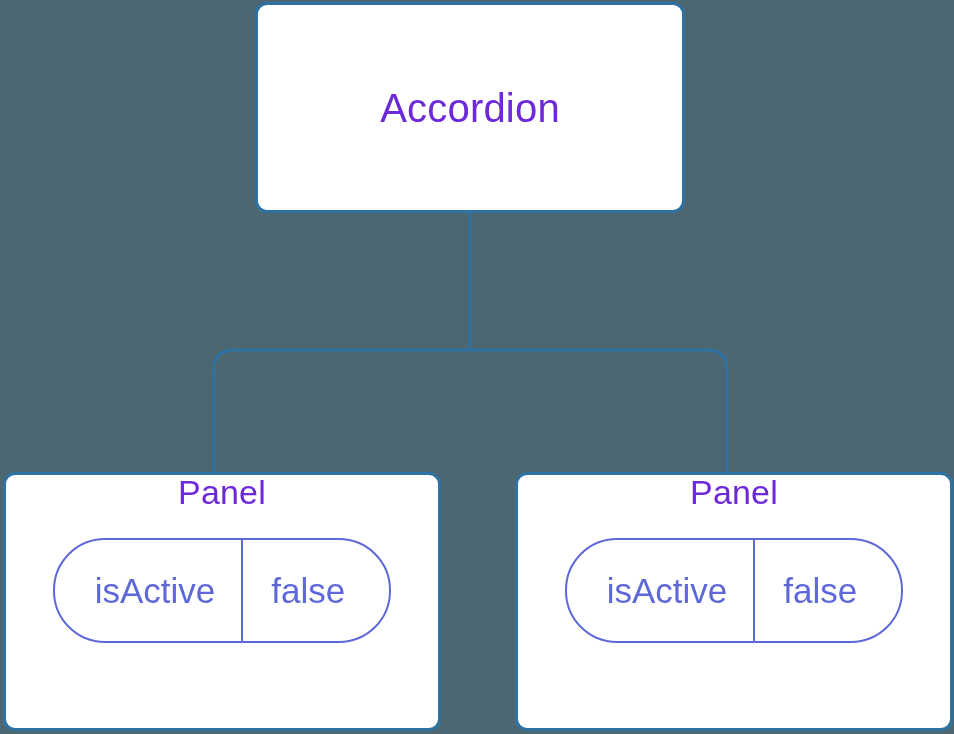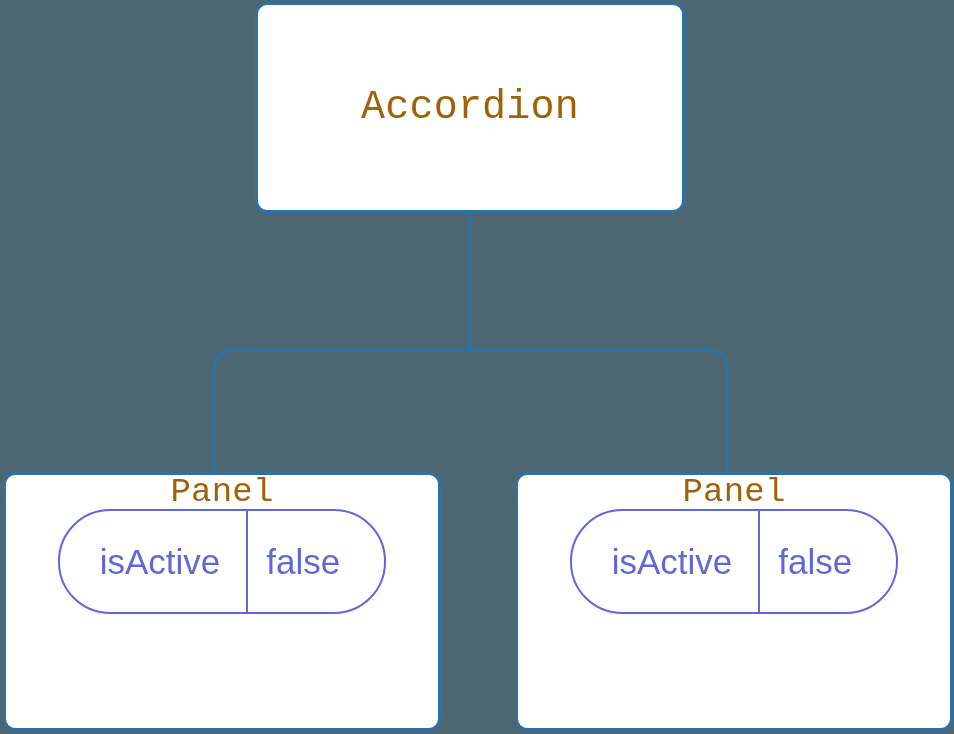--- a/index.html
+++ b/index.html
@@ -50,55 +50,55 @@
     width: 438px;
     height: 259px;
     display: flex;
     flex-direction: column;
     align-items: center;
   }
   .node-child-left  { left: 3px; }
   .node-child-right { left: 515px; }
 
   .node-title {
-    color: #a16207;
+    color: #6d28d9;
     font-size: 40px;
     line-height: 1;
     letter-spacing: 0.2px;
-    font-family: Liberation Mono, monospace;
   }
   .node-child .node-title {
     font-size: 34px;
   }
 
   
   .pill {
     display: flex;
     align-items: stretch;
+    margin-top: 29px;
     height: 101px;
     border: 2px solid #5f68d8;
     border-radius: 52px;
     background: #ffffff;
     overflow: hidden;
   }
   .pill-key,
   .pill-val {
     display: flex;
     align-items: center;
     justify-content: center;
     color: #5f68d8;
     font-size: 35px;
     line-height: 1;
   }
   .pill-key {
     padding: 0 26px 0 40px;
     border-right: 2px solid #5f68d8;
   }
   .pill-val {
-    padding: 0 44px 0 18px;
+    padding: 0 44px 0 28px;
   }
 </style>
 </head>
 <body>
 
 <div id="canvas">
 
   <svg id="edges" viewBox="0 0 954 734" xmlns="http://www.w3.org/2000/svg">
 
     <path d="M 470 212 L 470 350" fill="none" stroke="#2e72a4" stroke-width="3"></path>

